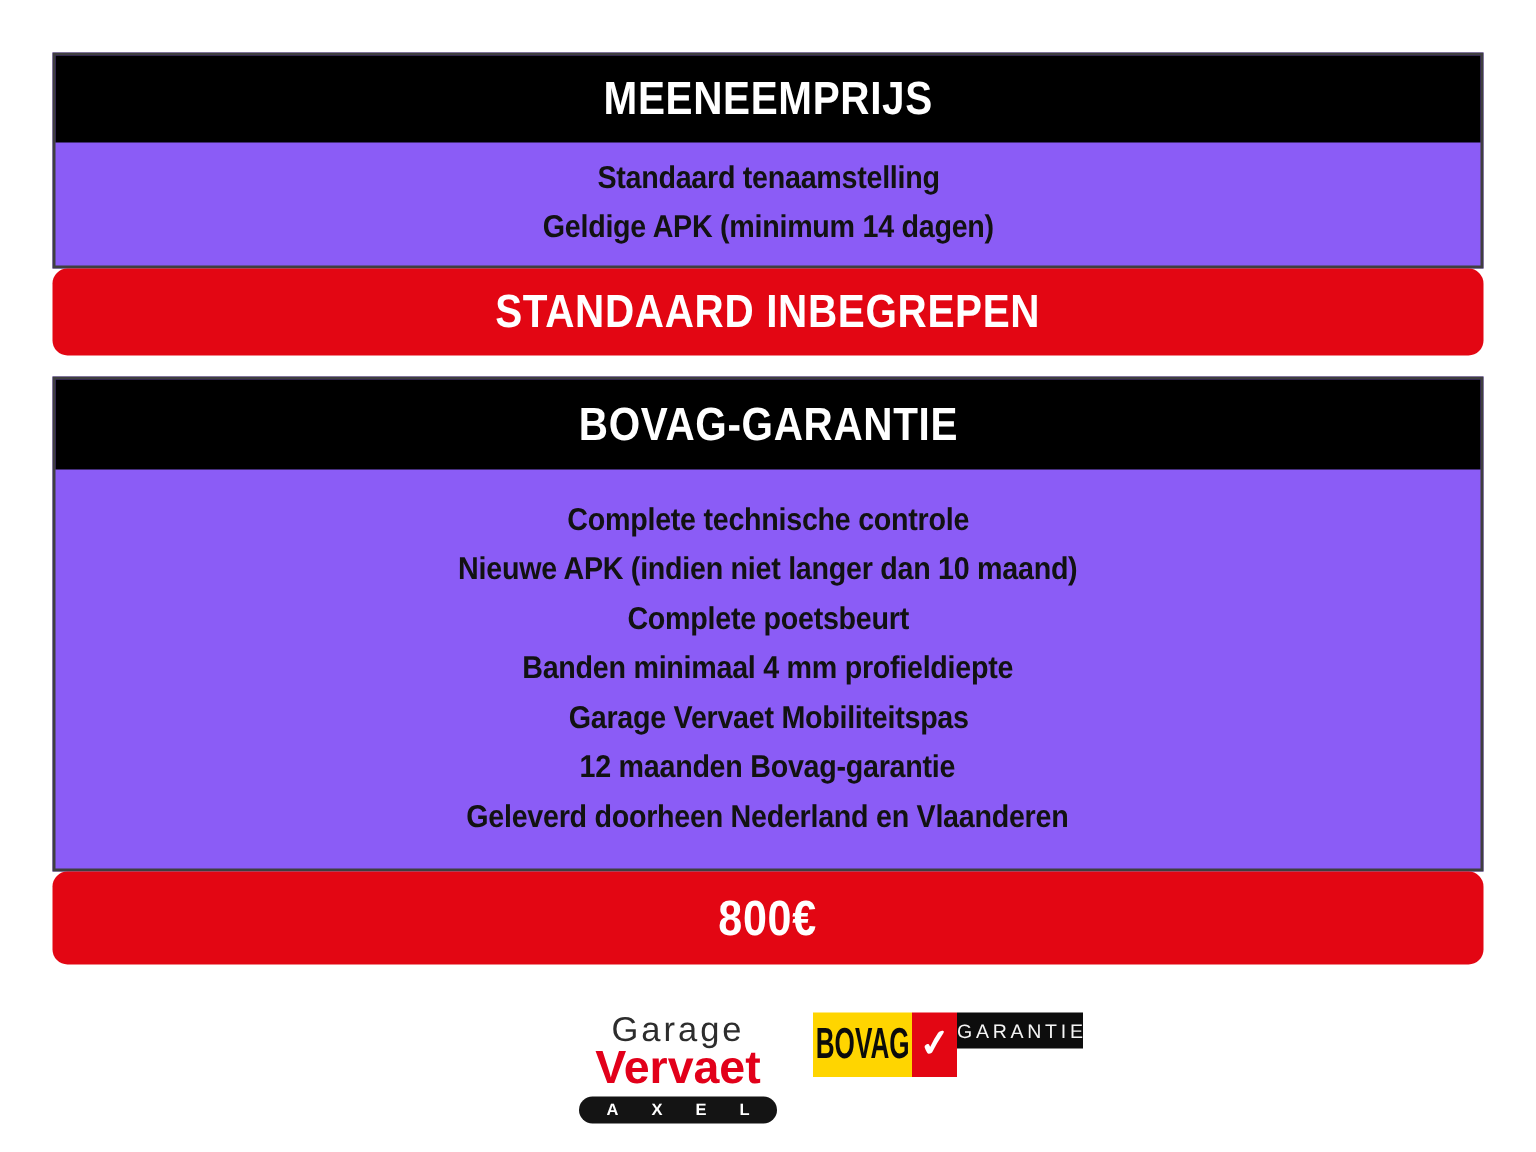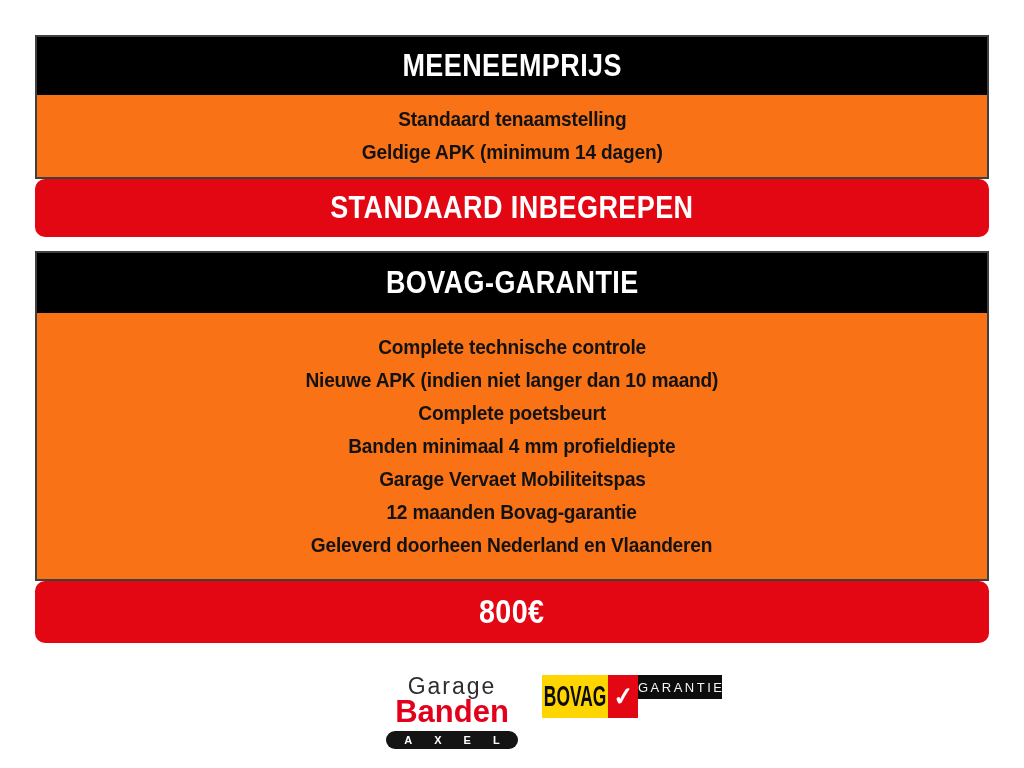--- a/index.html
+++ b/index.html
@@ -13,21 +13,21 @@
     font-family: "Liberation Sans", sans-serif;
     overflow: hidden;
     padding-top: 35px;
   }
   .card {
     width: 954px;
     margin: 0 auto;
   }
   .card + .card { margin-top: 14px; }
 
-  .boxed { border: 2px solid #3f3f3f; background: #f97316; }
+  .boxed { border: 2px solid #3f3f3f; background: #8b5cf6; }
 
   .header-bar {
     background: #000000;
     display: flex;
     align-items: center;
     justify-content: center;
   }
   .h58 { height: 58px; }
   .h60 { height: 60px; }
 
@@ -212,21 +212,21 @@
       </div>
     </div>
     <div class="red-bar h62">
       <span class="hdr-text price-text">800€</span>
     </div>
   </section>
 
   <footer class="logos">
     <div class="vervaet-logo">
       <div class="vervaet-garage">Garage</div>
-      <div class="vervaet-name">Banden</div>
+      <div class="vervaet-name">Vervaet</div>
       <div class="axel-pill">
         <span>AXEL</span>
       </div>
     </div>
     <div class="bovag-logo">
       <div class="bovag-top">
         <div class="bovag-yellow">
           <span>BOVAG</span>
         </div>
         <div class="bovag-red">

